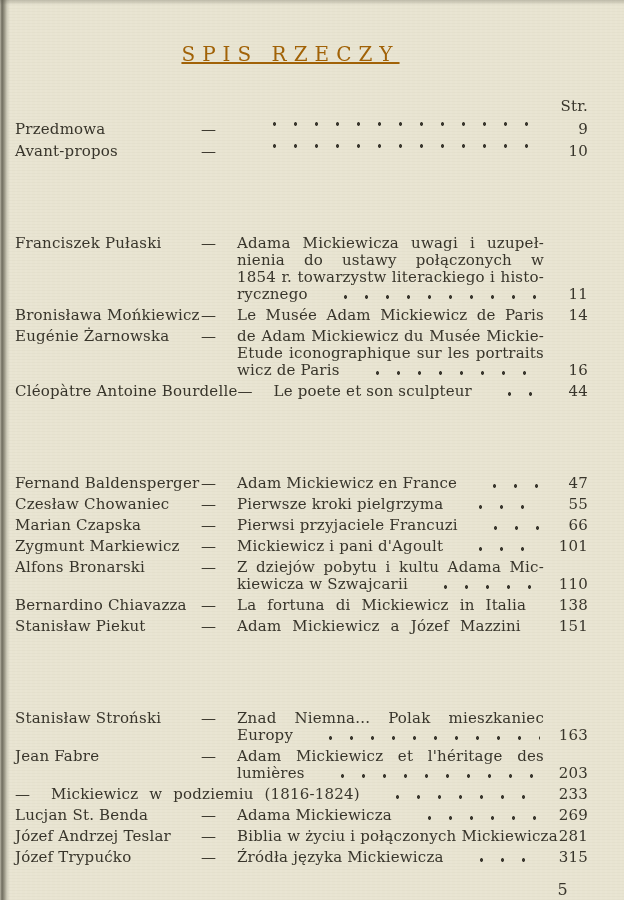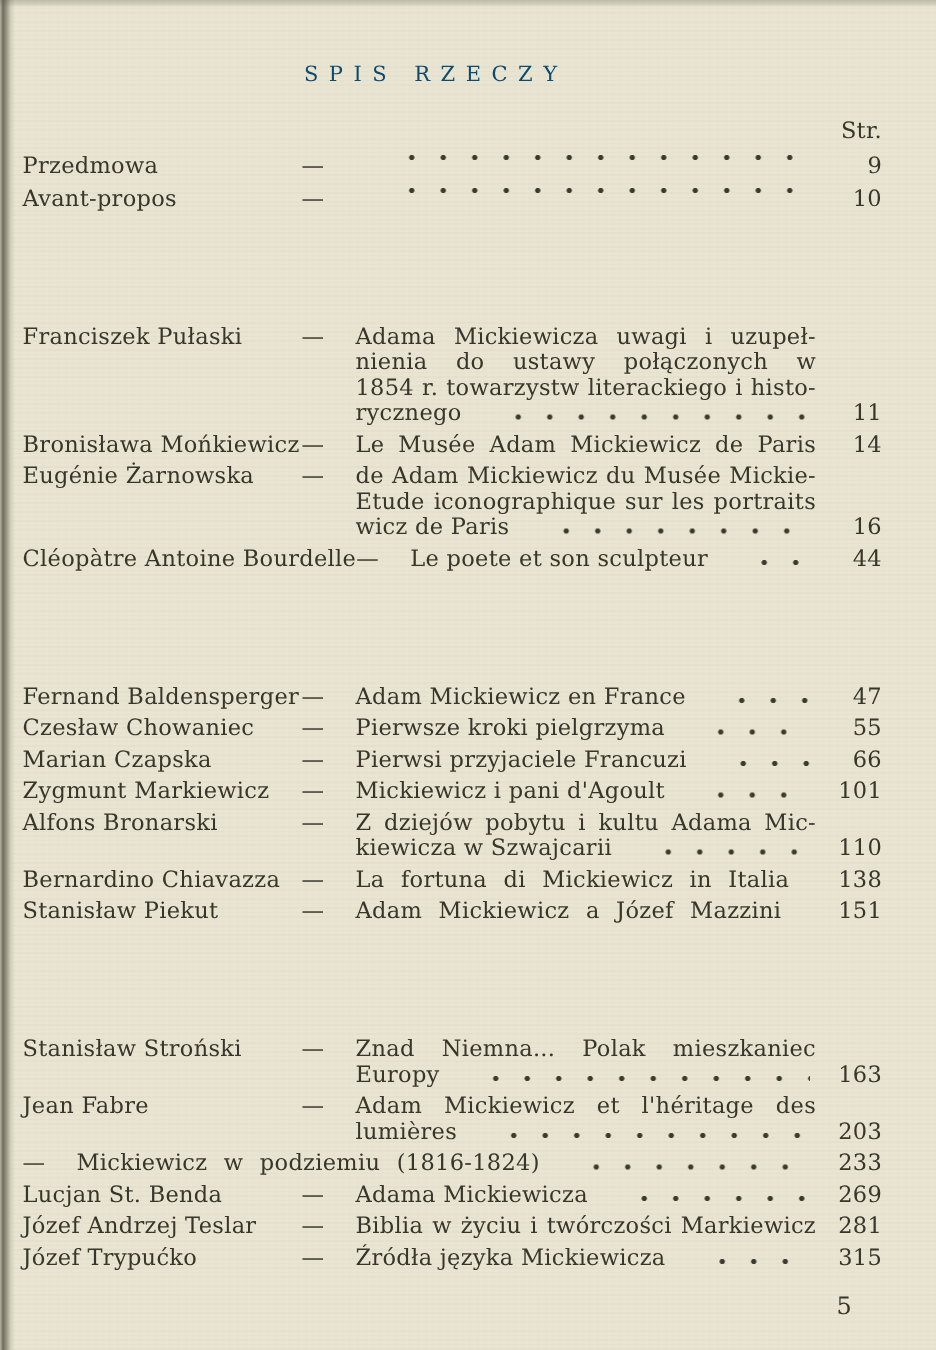--- a/index.html
+++ b/index.html
@@ -35,27 +35,28 @@
     padding: 0 36px 0 15px;
     box-sizing: border-box;
     width: 100%;
     height: 100%;
   }
   .title {
     margin: 0;
     padding-top: 42px;
     padding-right: 22px;
     text-align: center;
-    font-size: 14px;
+    font-size: 20px;
     font-weight: 400;
     letter-spacing: 7px;
-    color: #0c4a6e;
+    color: #a16207;
+    text-decoration: underline;
   }
   .str-row {
-    margin-top: 21px;
+    margin-top: 32px;
     text-align: right;
     line-height: 17px;
   }
   .toc-section { margin-top: 6px; }
   .toc-section + .toc-section { margin-top: 75px; }
   .entry {
     display: flex;
     align-items: flex-start;
     margin-bottom: 4px;
     line-height: 17px;
@@ -395,21 +396,21 @@
     <div class="p-area">269</div>
   </div>
           </div>
   </div>
         <div class="entry">
     <div class="author">Józef Andrzej Teslar</div>
     <div class="dash">—</div>
     <div class="content">
             <div class="line">
     <div class="t-area jt">
-      <span class="lf-text">Biblia w życiu i twórczości Markiewicz</span>
+      <span class="lf-text">Biblia w życiu i połączonych Mickiewicza</span>
       
     </div>
     <div class="p-area">281</div>
   </div>
           </div>
   </div>
         <div class="entry">
     <div class="author">Józef Trypućko</div>
     <div class="dash">—</div>
     <div class="content">

